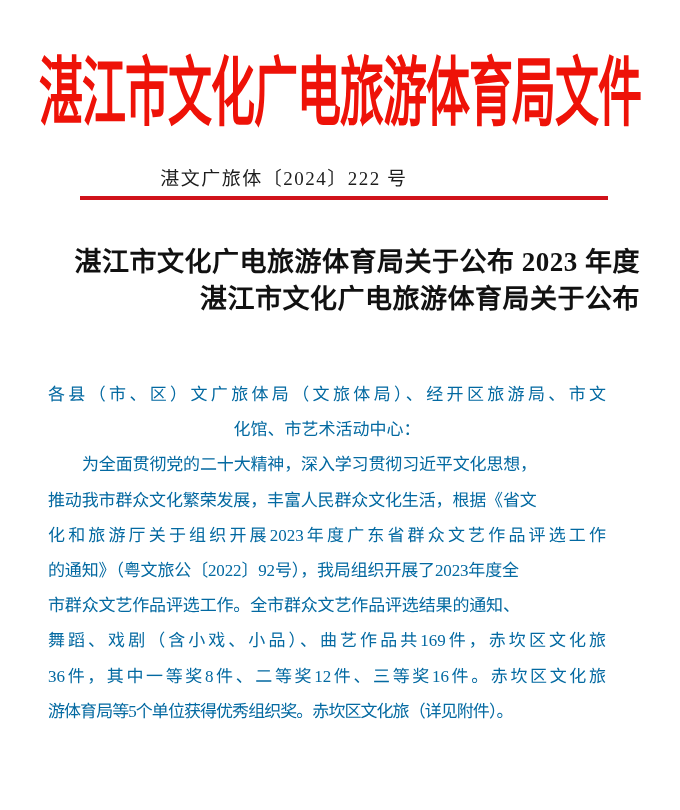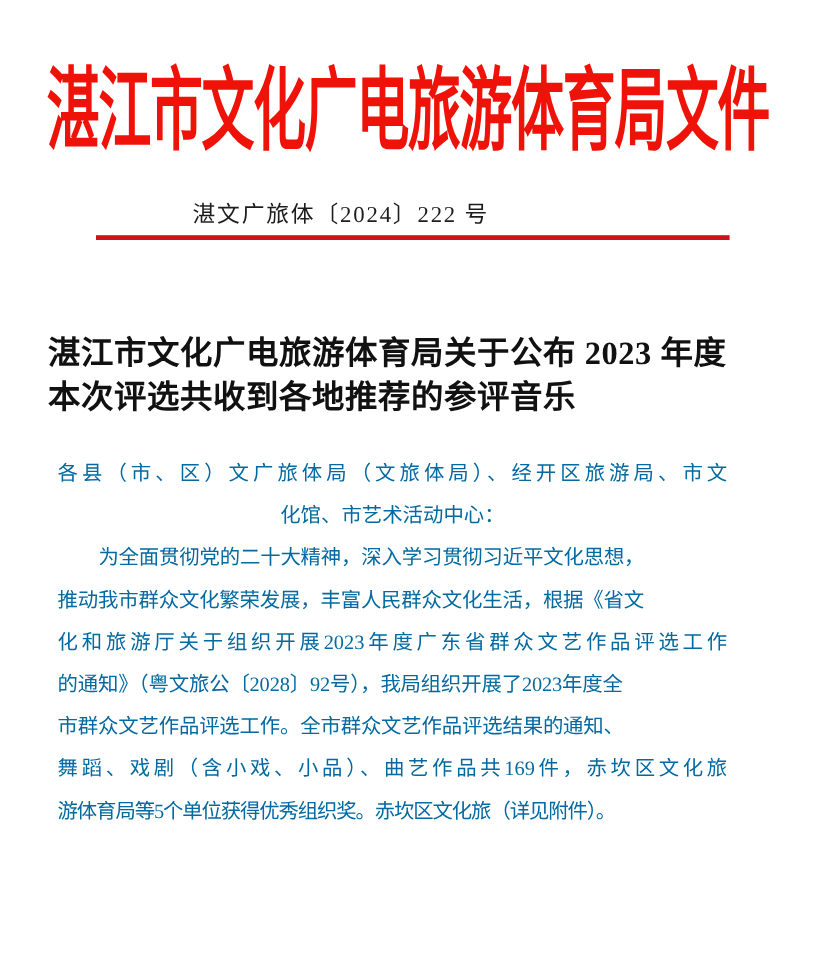--- a/index.html
+++ b/index.html
@@ -55,24 +55,24 @@
     top: 196px;
     left: 80px;
     width: 528px;
     height: 4px;
     background: #d0121a;
   }
 
   
   .doc-title {
     position: absolute;
-    top: 276px;
+    top: 244px;
     left: 40px;
     width: 600px;
-    text-align: left;
+    text-align: right;
     font-size: 27px;
     font-weight: bold;
     line-height: 37px;
     color: #111111;
     letter-spacing: 0.5px;
   }
 
   
   .body-text {
     position: absolute;
@@ -114,28 +114,29 @@
 <div class="page">
 
   <div class="org-title">湛江市文化广电旅游体育局文件</div>
 
   <div class="doc-number">湛文广旅体〔2024〕222 号</div>
 
   <div class="red-rule"></div>
 
   <div class="doc-title">
     <div>湛江市文化广电旅游体育局关于公布 2023 年度</div>
-    <div>本次评选共收到各地推荐的参评音乐</div>
+    <div>湛江市文化广电旅游体育局关于公布</div>
   </div>
 
   <div class="body-text">
       <div class="body-line line-full">各县（市、区）文广旅体局（文旅体局）、经开区旅游局、市文</div>
       <div class="body-line line-end">化馆、市艺术活动中心：</div>
       <div class="body-line line-indent">为全面贯彻党的二十大精神，深入学习贯彻习近平文化思想，</div>
       <div class="body-line line-packed">推动我市群众文化繁荣发展，丰富人民群众文化生活，根据《省文</div>
       <div class="body-line line-full">化和旅游厅关于组织开展2023年度广东省群众文艺作品评选工作</div>
-      <div class="body-line line-packed">的通知》（粤文旅公〔2028〕92号），我局组织开展了2023年度全</div>
+      <div class="body-line line-packed">的通知》（粤文旅公〔2022〕92号），我局组织开展了2023年度全</div>
       <div class="body-line line-packed">市群众文艺作品评选工作。全市群众文艺作品评选结果的通知、</div>
       <div class="body-line line-full">舞蹈、戏剧（含小戏、小品）、曲艺作品共169件，赤坎区文化旅</div>
+      <div class="body-line line-full">36件，其中一等奖8件、二等奖12件、三等奖16件。赤坎区文化旅</div>
       <div class="body-line line-packed-tight">游体育局等5个单位获得优秀组织奖。赤坎区文化旅（详见附件）。</div>
     </div>
 
 </div>
 
 </body></html>

